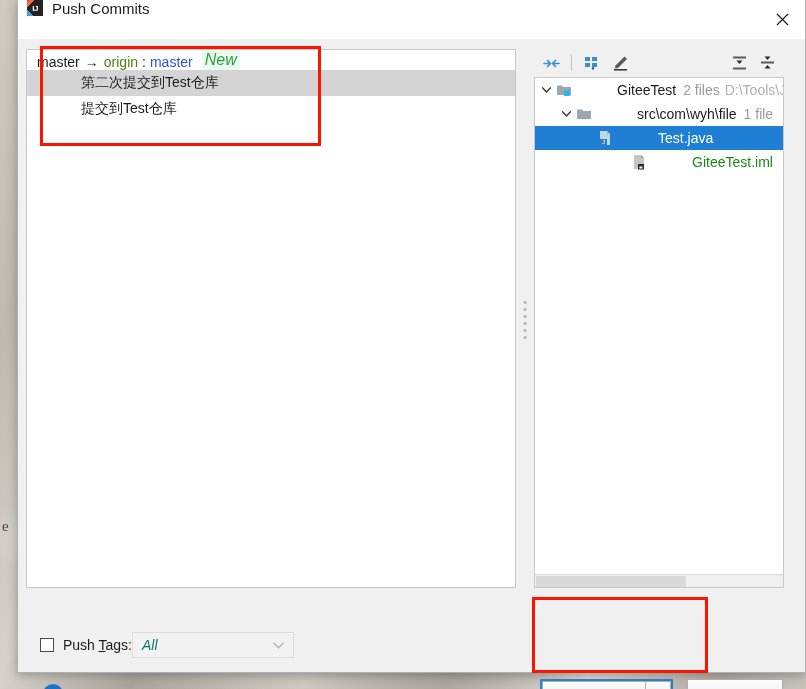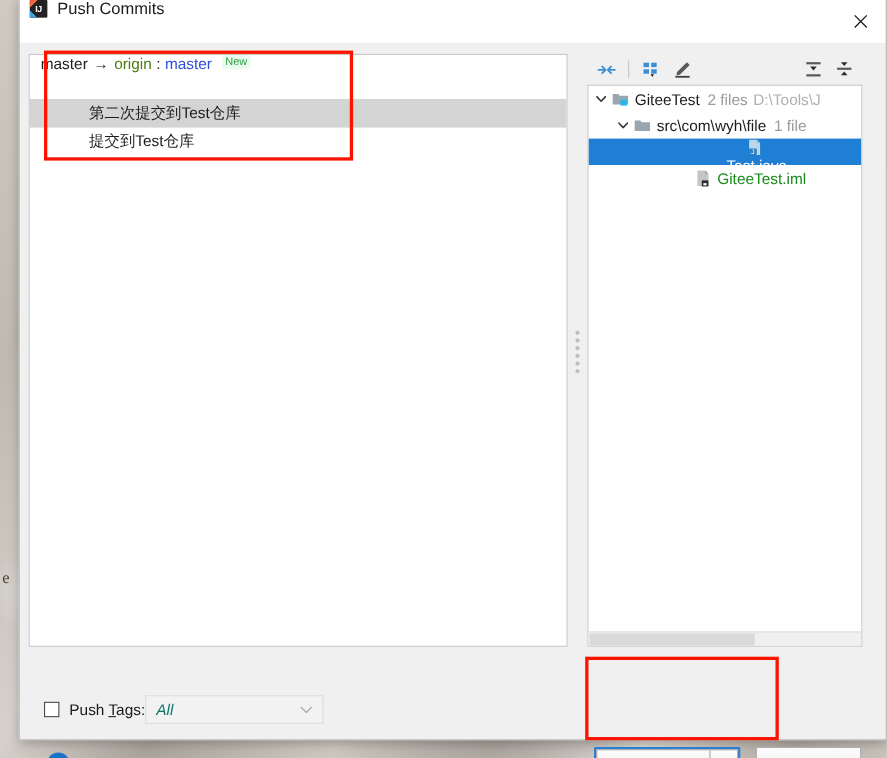--- a/index.html
+++ b/index.html
@@ -106,39 +106,40 @@
   
   #commits-panel {
     position: absolute;
     left: 8px; top: 10px;
     width: 490px; height: 539px;
     background: #ffffff;
     border: 1px solid #c8c8c8;
     overflow: hidden;
   }
   .commit-head-row {
-    height: 40px;
-    display: flex;
-    align-items: flex-start;
+    height: 20px;
+    display: flex;
+    align-items: flex-end;
     padding-left: 10px;
     font-size: 14px;
     white-space: nowrap;
   }
   .br-local { color: #1c1c1c; }
   .br-arrow { color: #1c1c1c; margin: 0 5px; }
   .br-remote { color: #4d7c0f; }
   .br-colon { color: #1c1c1c; margin: 0 4px; }
   .br-remote-branch { color: #2f4fd8; }
   .badge-new {
     margin-left: 9px;
-    font-size: 10px;
+    font-size: 16px;
     color: #2ea043;
     background: #eafaee;
     padding: 1px 3px;
     border-radius: 2px;
+    font-style: italic;
   }
   .commit-row {
     height: 26px;
     display: flex;
     align-items: center;
     padding-left: 54px;
     font-size: 14px;
     color: #1c1c1c;
     white-space: nowrap;
   }
@@ -206,21 +207,21 @@
   }
   .tree-row.selected { background: #1f7fd4; }
   .tree-row.selected .node-name { color: #ffffff; }
   .tw {
     width: 14px; height: 14px;
     flex: none;
     display: flex; align-items: center; justify-content: center;
     margin-right: 3px;
   }
   .node-icon { width: 16px; height: 16px; flex: none; margin-right: 5px; }
-  .node-name { color: #1c1c1c; }
+  .node-name { color: #1c1c1c; margin-left: 40px; }
   .node-name.green { color: #1a8a1a; }
   .node-meta { color: #9a9a9a; margin-left: 7px; }
   .node-path { color: #b0b0b0; margin-left: 5px; }
   #tree-hscroll {
     position: absolute;
     left: 0; right: 0; bottom: 0;
     height: 13px;
     background: #f0f0f0;
     border-top: 1px solid #dcdcdc;
   }
@@ -444,21 +445,21 @@
           </span>
           <span class="node-icon">
             <svg width="16" height="16" viewBox="0 0 16 16" aria-hidden="true">
               <path d="M1 3.5 h5 l1.4 1.6 H15 V13 H1 Z" fill="#9aa7b0"></path>
             </svg>
           </span>
           <span class="node-name">src\com\wyh\file</span>
           <span class="node-meta">1 file</span>
         </div>
 
-        <div class="tree-row selected" style="padding-left:62px;flex-direction:column;">
+        <div class="tree-row selected" style="padding-left:62px;">
           <span class="node-icon">
             <svg width="16" height="16" viewBox="0 0 16 16" aria-hidden="true">
               <path d="M3 1 h7 l3 3 v11 H3 Z" fill="#bcd6ea"></path>
               <path d="M10 1 l3 3 h-3 Z" fill="#8fb6d6"></path>
               <rect x="3" y="9" width="7" height="6.5" fill="#2d7fc1"></rect>
               <text x="6.5" y="14.4" font-size="6" fill="#ffffff" text-anchor="middle" font-family="sans-serif">J</text>
             </svg>
           </span>
           <span class="node-name">Test.java</span>
         </div>

